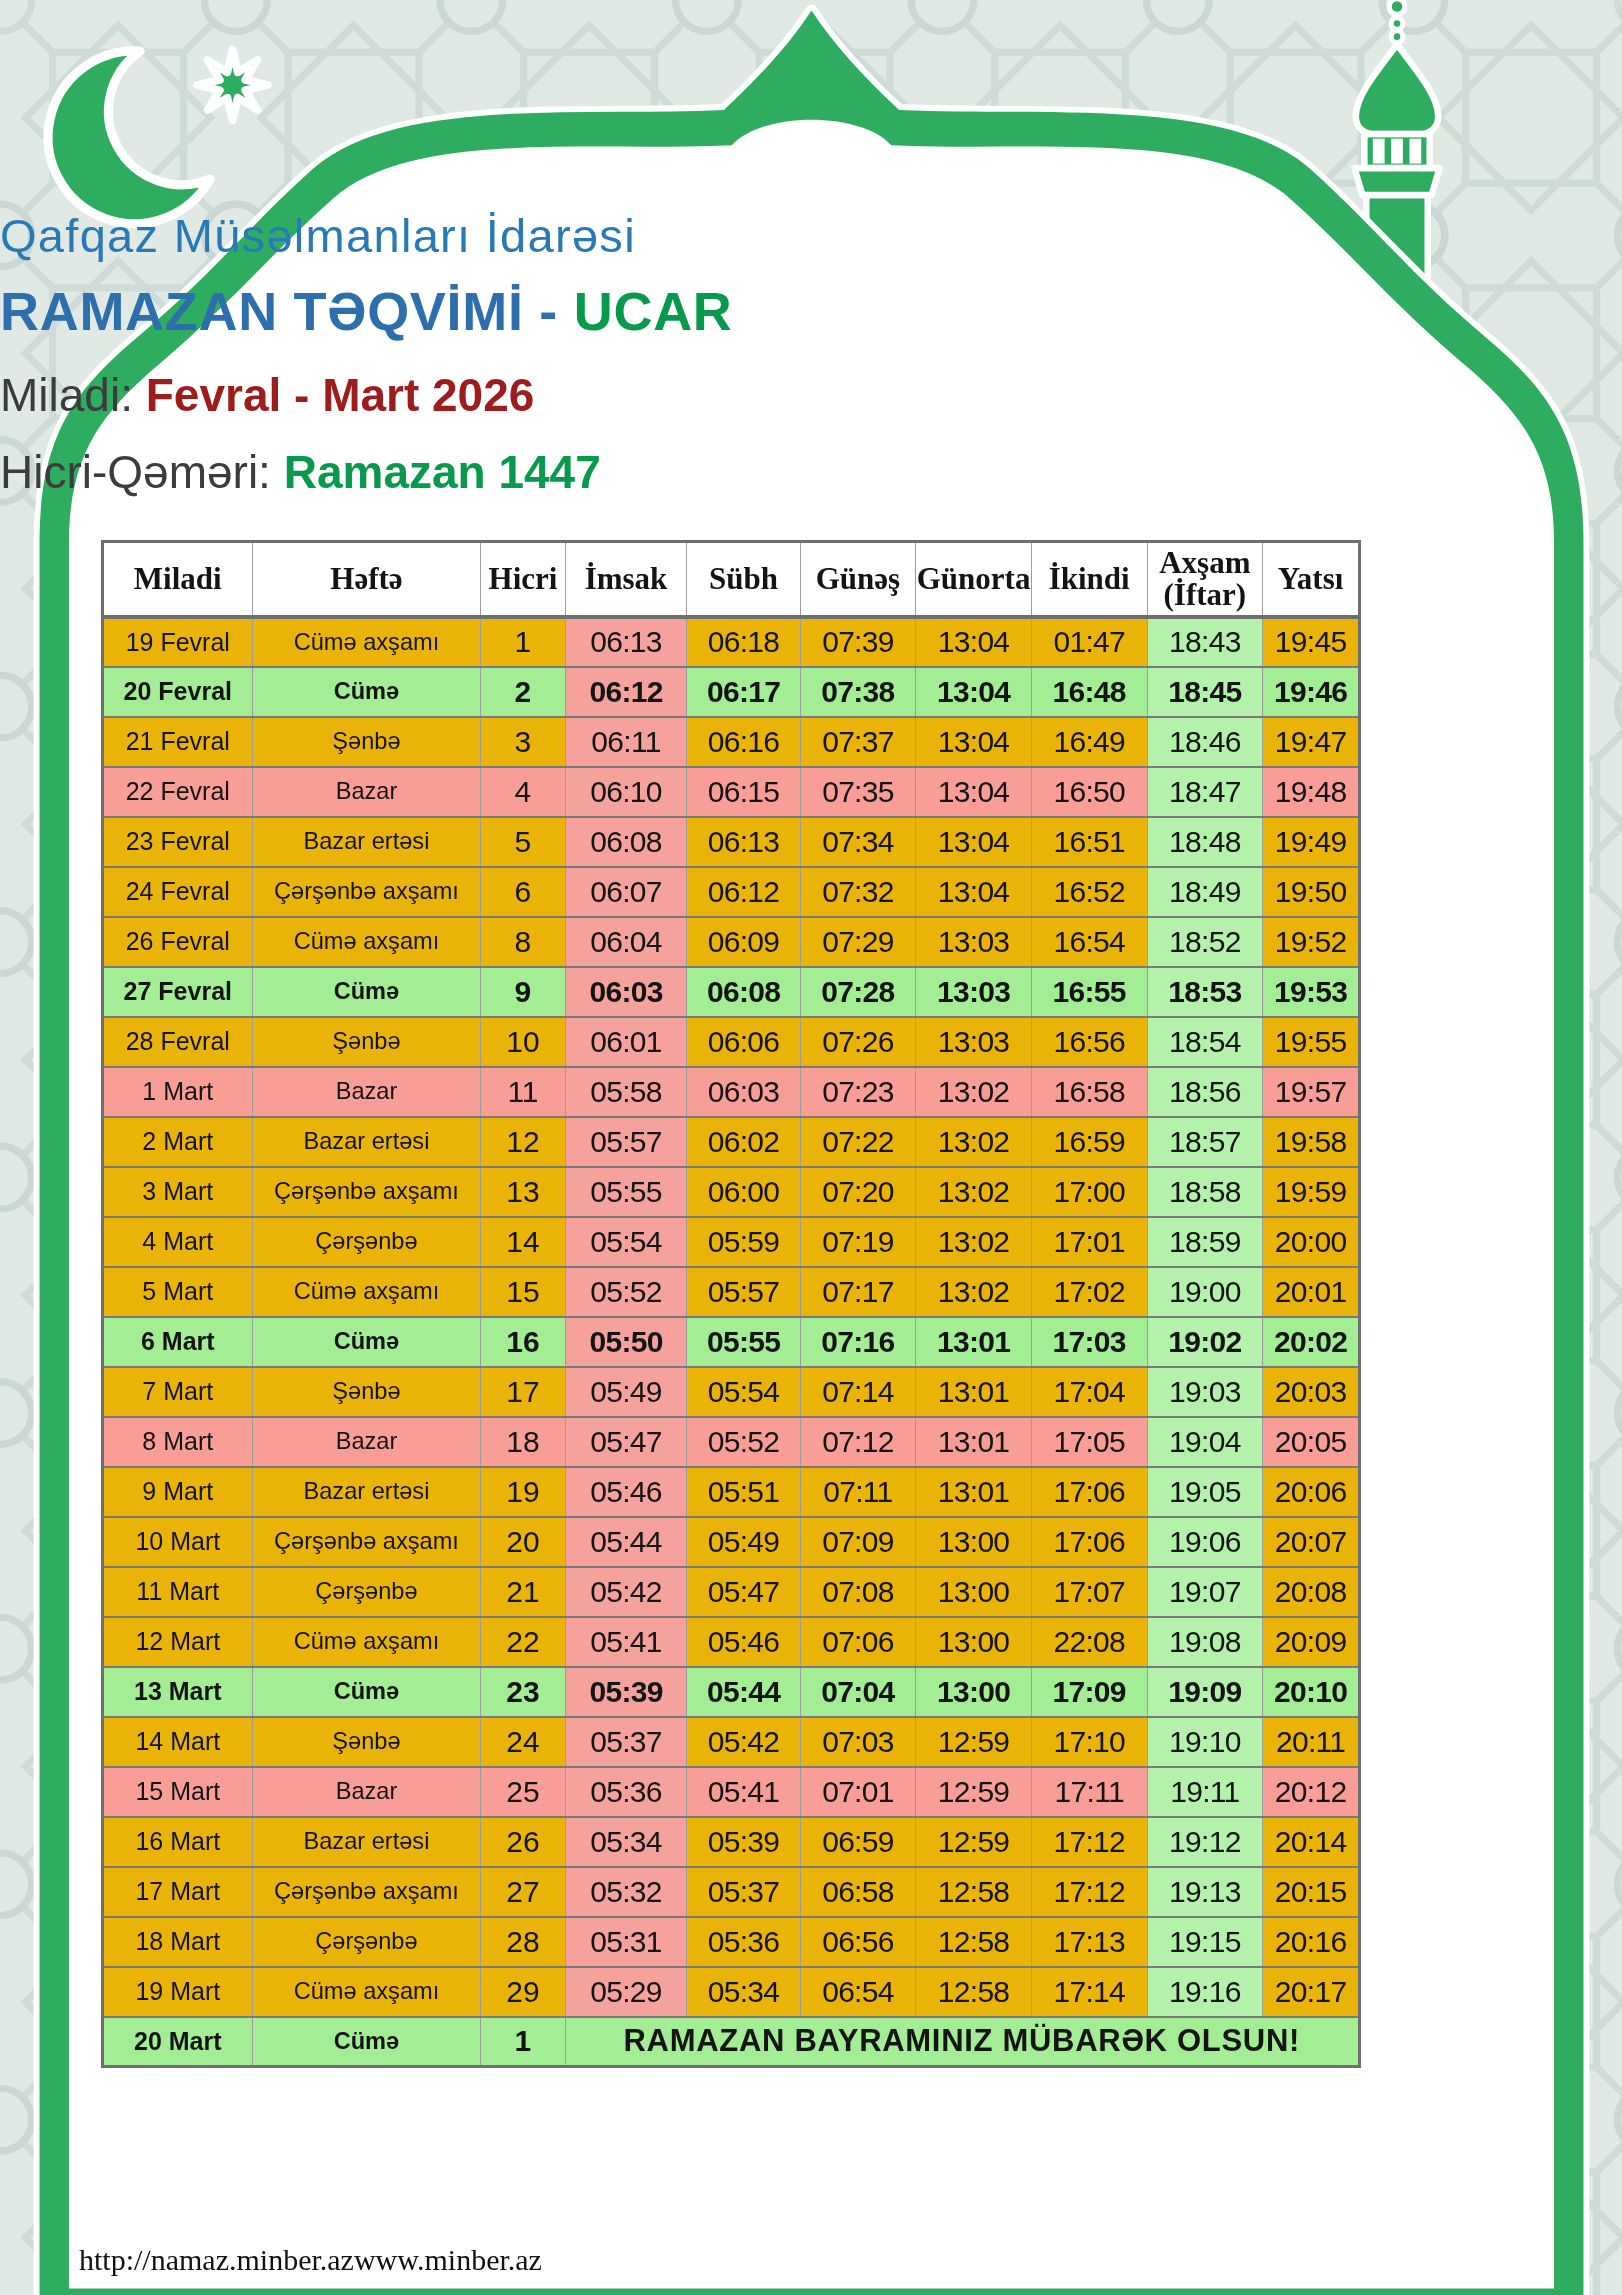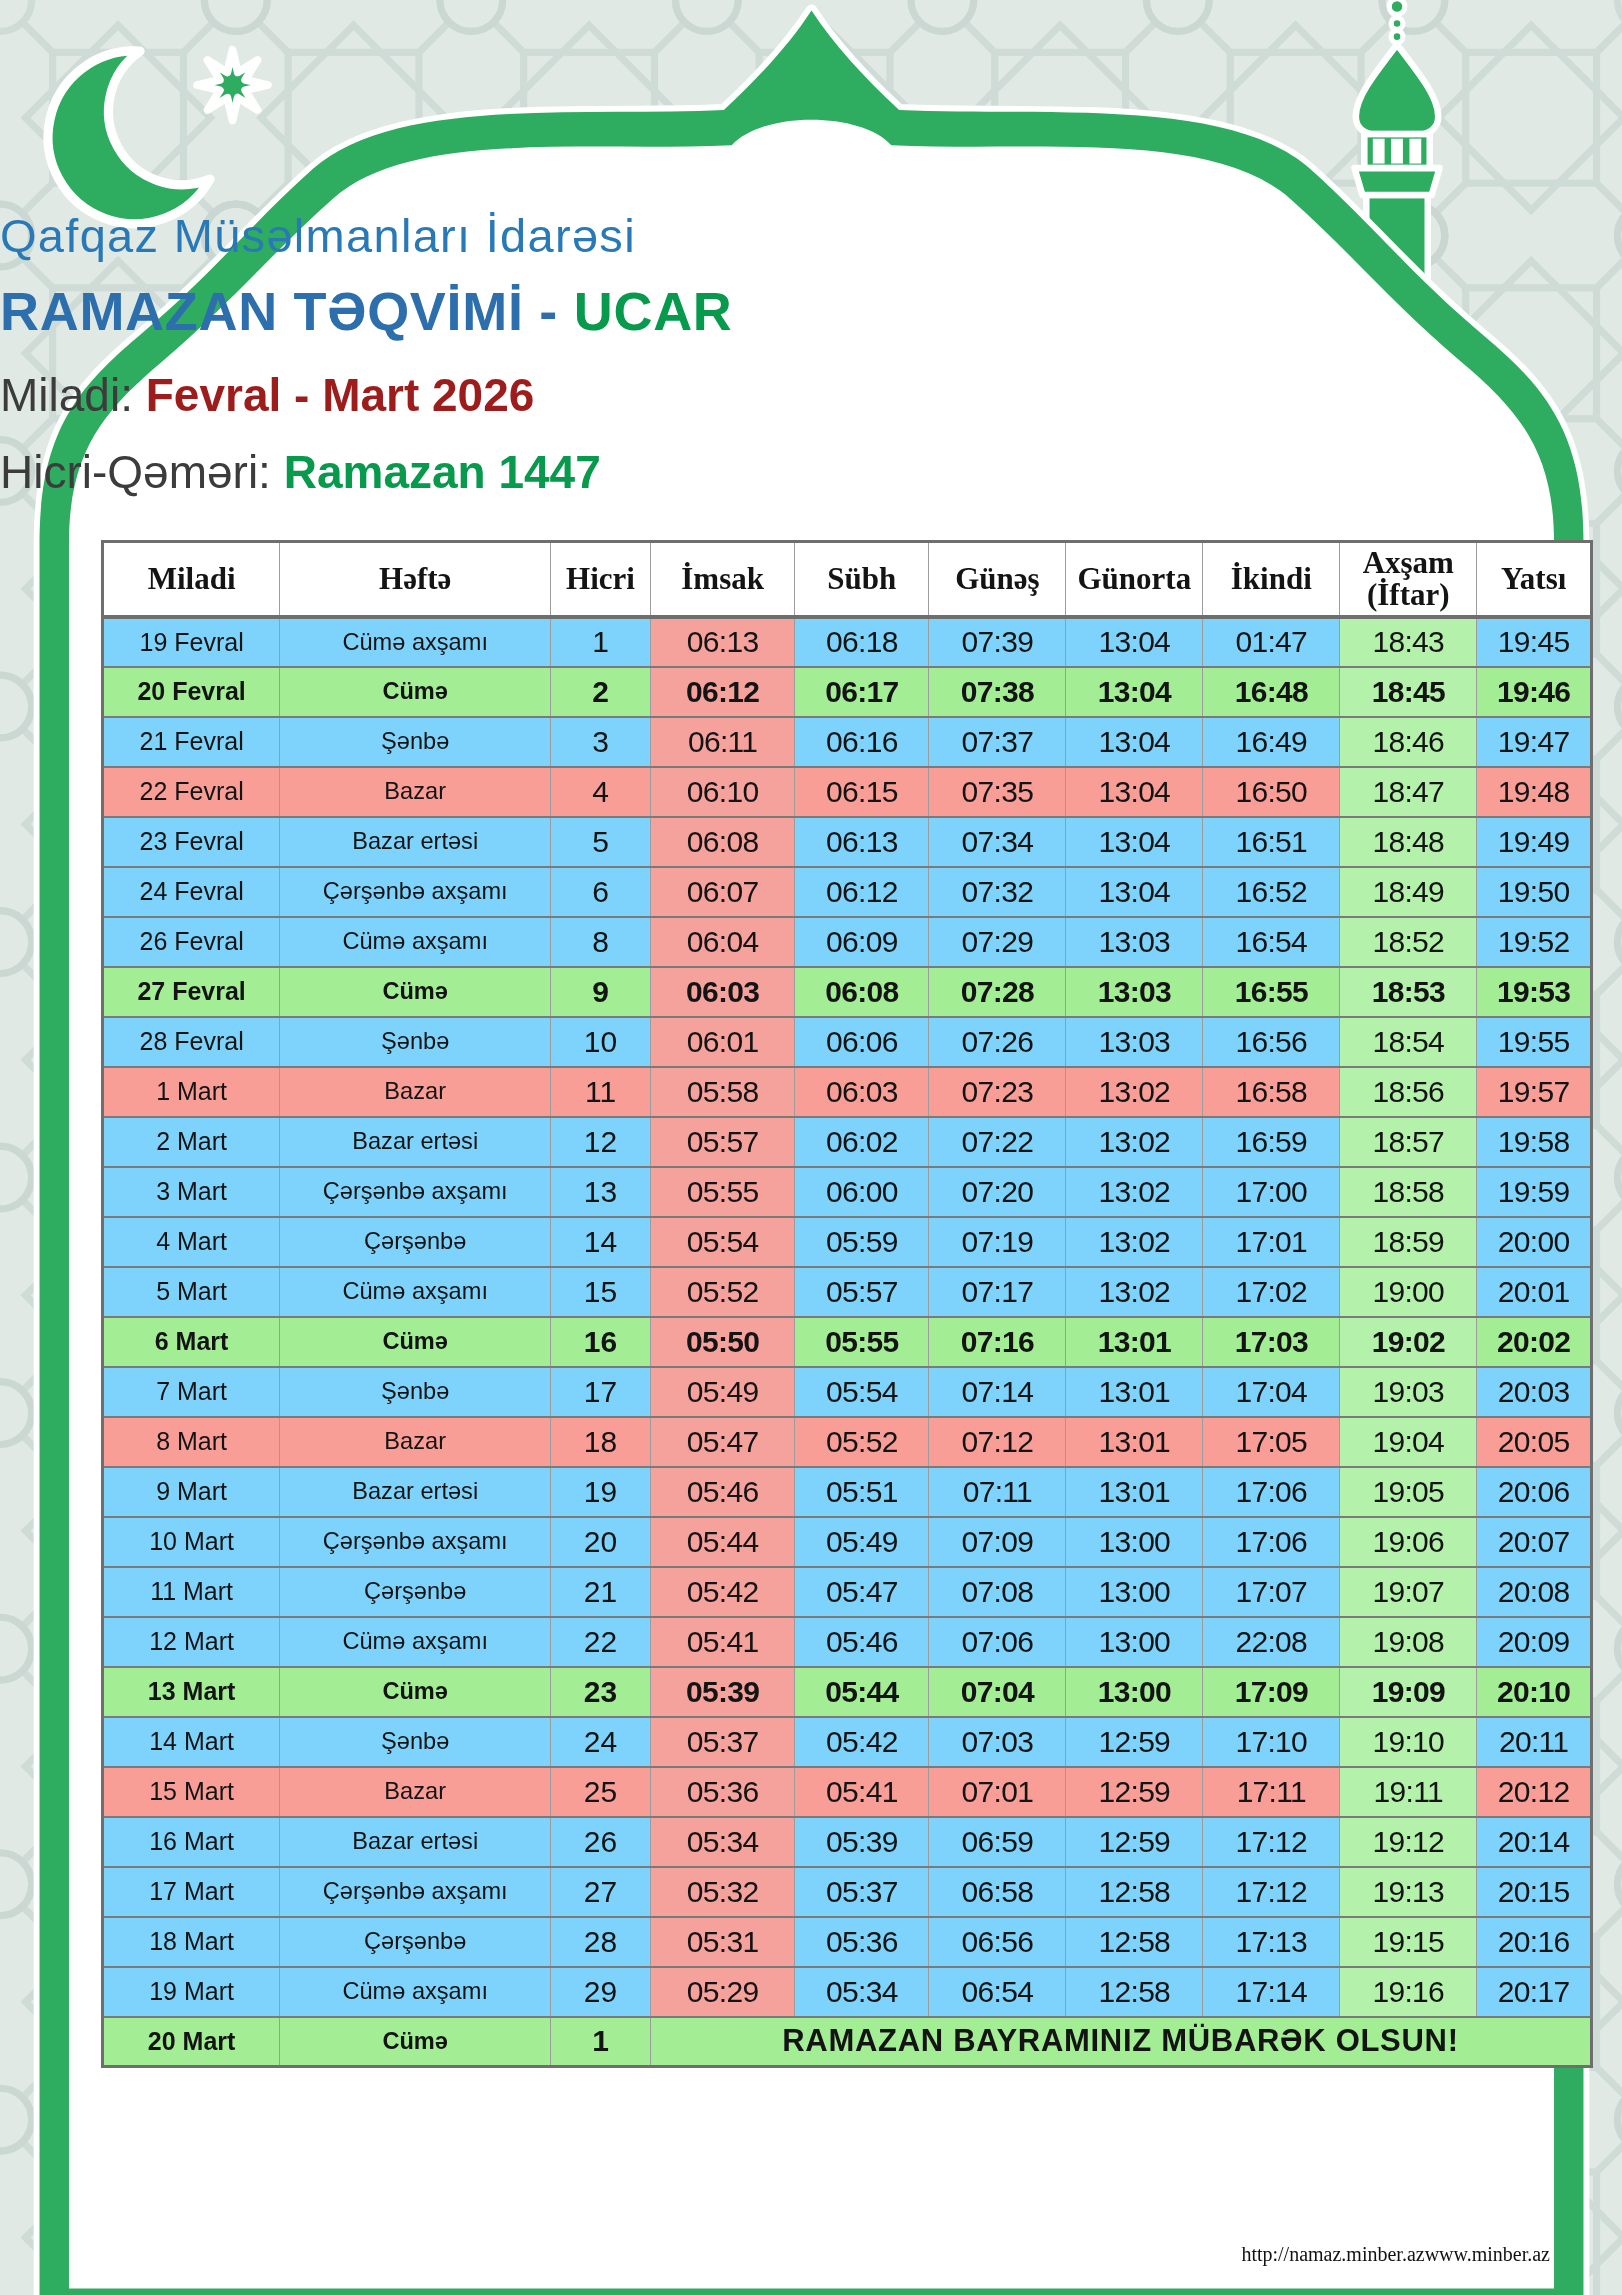--- a/index.html
+++ b/index.html
@@ -19,40 +19,40 @@
   .line-org{top:208px;font-size:47px;letter-spacing:1.3px;color:var(--title-blue);font-weight:400}
   .line-main{top:280px;font-size:54px;font-weight:700;letter-spacing:0.7px}
   .line-main .t-main{color:var(--title-blue-dark)}
   .line-main .t-city{color:var(--brand-green)}
   .line-miladi{top:368px;font-size:46px}
   .line-hicri{top:445px;font-size:46px}
   .lbl{color:var(--label-gray);font-weight:500}
   .val-red{color:var(--date-red);font-weight:700}
   .val-green{color:var(--brand-green);font-weight:700}
 
-  #prayer-table{position:absolute;left:101px;top:540px;width:1492px;table-layout:fixed;
-    border-collapse:collapse;background:#7dd3fc;border:3.3px solid var(--border-dark)}
+  #prayer-table{position:absolute;left:101px;top:540px;width:1260px;table-layout:fixed;
+    border-collapse:collapse;background:#eab308;border:3.3px solid var(--border-dark)}
   #prayer-table th{font-family:"Liberation Serif",serif;font-weight:700;font-size:31px;
     white-space:pre-line;height:75px;background:#fff;line-height:1.04;
     border-left:1.3px solid var(--border-light);border-bottom:4.6px solid var(--border-dark)}
   #prayer-table td{text-align:center;vertical-align:middle;height:50px;
     border-left:1.3px solid var(--border-light);border-top:2.6px solid var(--border-mid)}
   td.c-miladi{font-size:25px}
   td.c-hefte{font-size:23.6px}
   td.c-hicri{font-size:30px}
   td.c-time{font-size:30px;letter-spacing:-0.7px}
   tbody tr.friday td{background:var(--friday-green);font-weight:700}
   tbody tr.sunday td{background:var(--sunday-pink)}
   tbody tr td.col-imsak{background:var(--imsak-pink)}
   tbody tr td.col-axsham{background:var(--axsham-green)}
   tbody tr.friday td.c-message{background:var(--friday-green)}
   td.c-message{font-size:31px;font-weight:700;letter-spacing:0.7px}
 
   .footer{position:absolute;top:2243px;left:79px;right:73px;display:flex;
-    justify-content:flex-end;font-family:"Liberation Serif",serif;font-size:20px;color:#111}
+    justify-content:flex-start;font-family:"Liberation Serif",serif;font-size:30px;color:#111}
 </style>
 </head>
 <body>
 
 <svg id="bg-art" viewBox="0 0 2480 3508" xmlns="http://www.w3.org/2000/svg">
   <defs>
     <g id="geo-motif" opacity="0.7">
       <rect x="80" y="80" width="200" height="200" style="fill:none;stroke:var(--bg-line);stroke-width:11"></rect>
       <rect x="80" y="80" width="200" height="200" transform="rotate(45 180 180)" style="fill:none;stroke:var(--bg-line);stroke-width:11"></rect>
       <circle cx="0" cy="0" r="48" style="fill:none;stroke:var(--bg-line);stroke-width:11"></circle>

